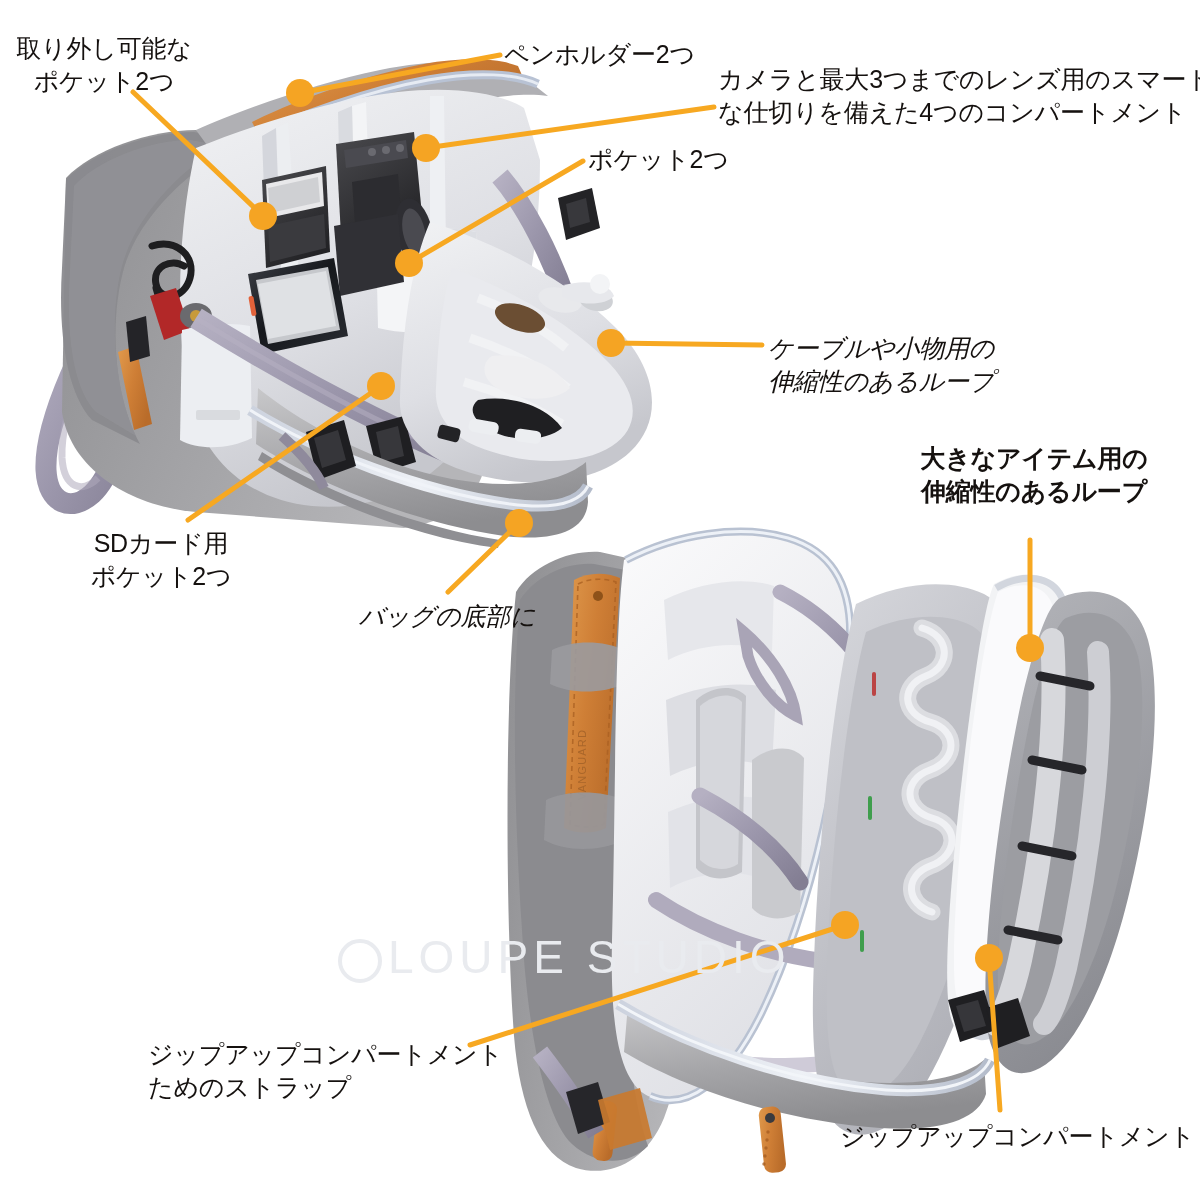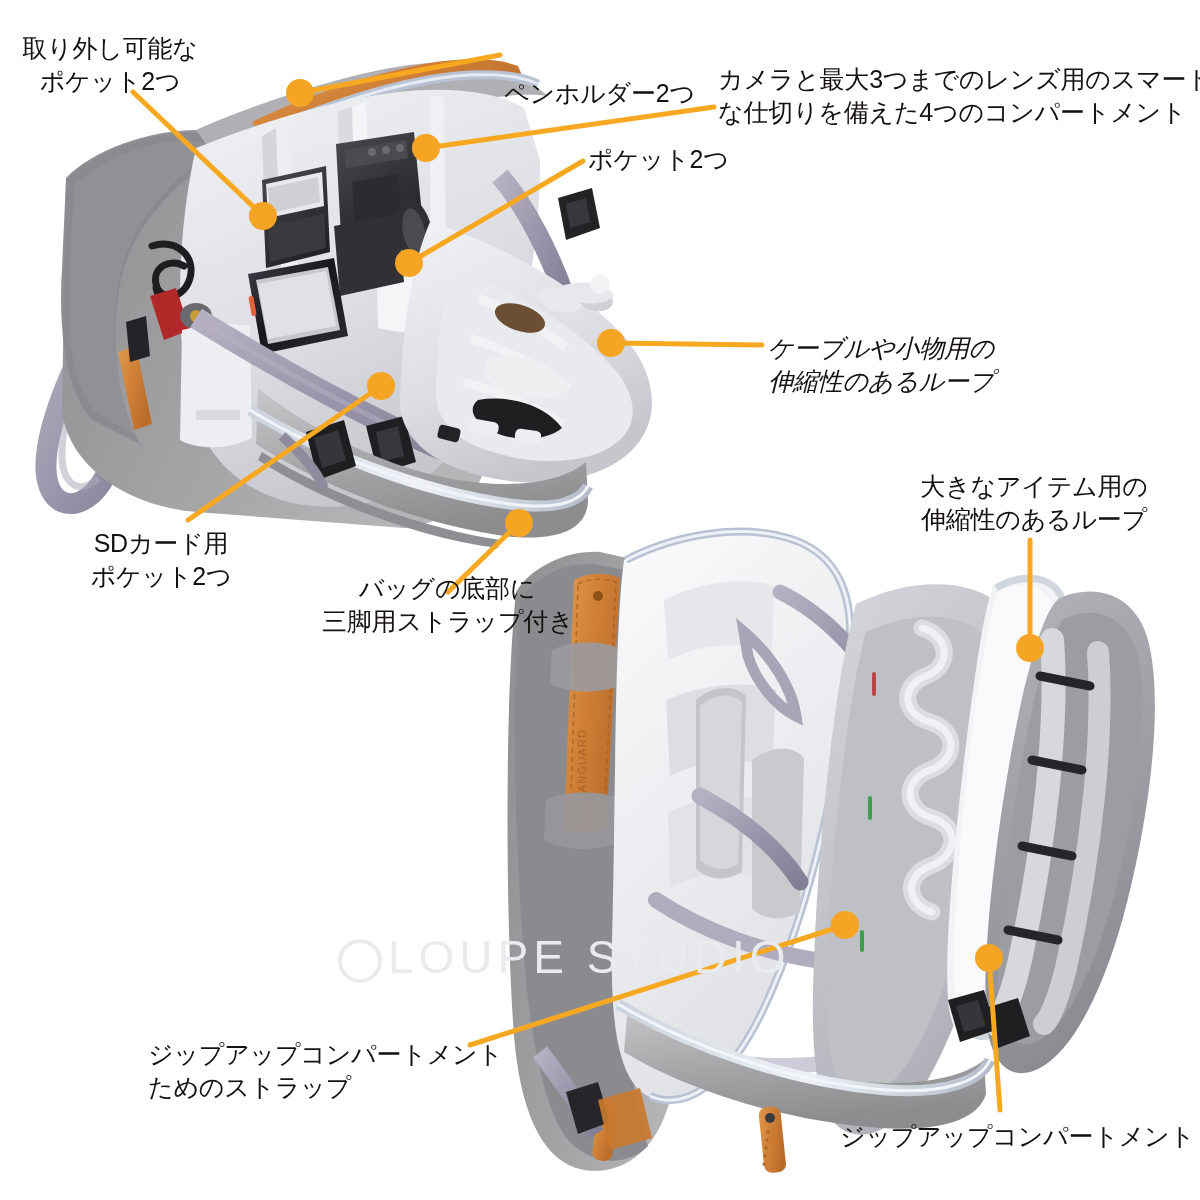--- a/index.html
+++ b/index.html
@@ -30,28 +30,28 @@
     font-size: 25px;
     line-height: 1.30;
     font-weight: 400;
     white-space: pre;
     letter-spacing: -0.2px;
   }
   .label.ctr  { text-align: center; }
   .label.rt   { }
   .label.lt   { text-align: left; }
 
-  .lbl-detachable { left: 10px;  top: 32px;  width: 200px; }
-  .lbl-penholder  { left: 504px; top: 38px;  width: 240px; margin-top: 39px; }
+  .lbl-detachable { left: 4px;  top: 32px;  width: 200px; }
+  .lbl-penholder  { left: 504px; top: 38px;  width: 240px; }
   .lbl-compart    { left: 718px; top: 63px;  width: 470px; }
   .lbl-pocket2    { left: 588px; top: 143px; width: 200px; }
   .lbl-cableloop  { left: 768px; top: 332px; width: 260px; font-style: italic; }
   .lbl-sdcard     { left: 66px;  top: 527px; width: 190px; }
-  .lbl-tripod     { left: 322px; top: 572px; width: 250px; }
-  .lbl-bigloop    { left: 904px; top: 470px; width: 260px; }
+  .lbl-tripod     { left: 322px; top: 600px; width: 250px; font-style: italic; }
+  .lbl-bigloop    { left: 904px; top: 442px; width: 260px; font-weight: bold; }
   .lbl-lidstrap   { left: 148px; top: 1038px;width: 400px; }
   .lbl-zipcomp    { left: 840px; top: 1120px;width: 340px; }
 
   
   #watermark {
     position: absolute;
     left: 338px;
     top: 930px;
     font-size: 46px;
     letter-spacing: 5px;
@@ -446,21 +446,21 @@
   <div class="label lt lbl-penholder"><span>ペンホルダー2つ</span></div>
 
   <div class="label rt lbl-compart"><span>カメラと最大3つまでのレンズ用のスマート</span><br><span>な仕切りを備えた4つのコンパートメント</span></div>
 
   <div class="label lt lbl-pocket2"><span>ポケット2つ</span></div>
 
   <div class="label lt lbl-cableloop"><span>ケーブルや小物用の</span><br><span>伸縮性のあるループ</span></div>
 
   <div class="label ctr lbl-sdcard"><span>SDカード用</span><br><span>ポケット2つ</span></div>
 
-  <div class="label ctr lbl-tripod"><span>バッグの底部に</span><br><span>三脚用ストラップ付き</span></div>
+  <div class="label ctr lbl-tripod"><span>バッグの底部に</span><br></div>
 
   <div class="label ctr lbl-bigloop"><span>大きなアイテム用の</span><br><span>伸縮性のあるループ</span></div>
 
   <div class="label lt lbl-lidstrap"><span>ジップアップコンパートメント</span><br><span>ためのストラップ</span></div>
 
   <div class="label lt lbl-zipcomp"><span>ジップアップコンパートメント</span></div>
 
 </div>
 
 </body></html>

